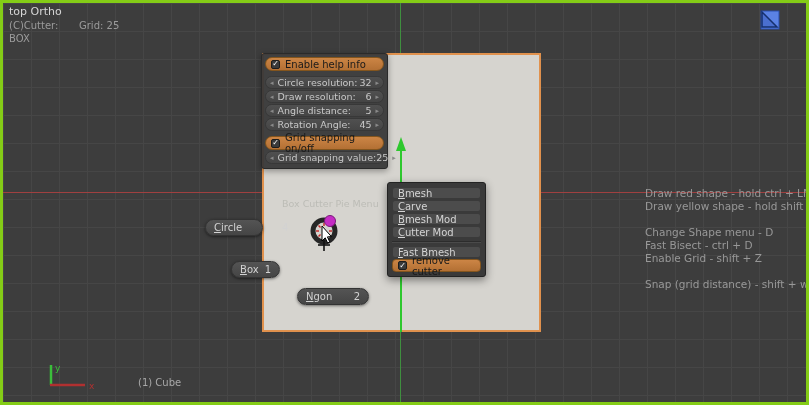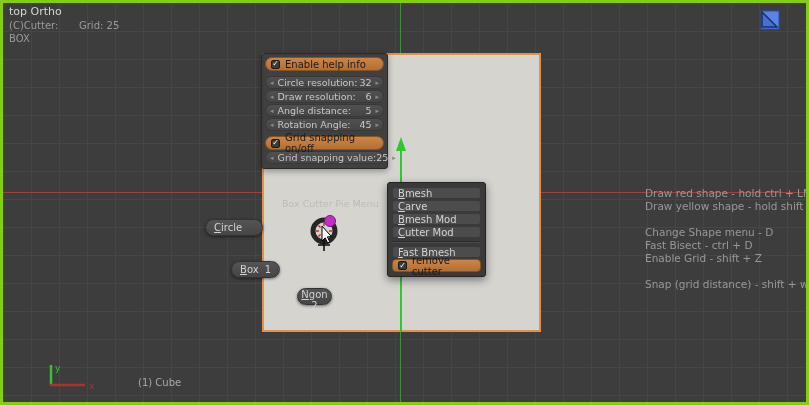--- a/index.html
+++ b/index.html
@@ -45,21 +45,21 @@
   .menu-divider{height:0;border-top:1px solid #2c2c2c;border-bottom:1px solid #4a4a4a;margin:3px 0;}
   .menu-toggle{height:13px;border-radius:4px;}
   .u{display:inline-block;}
   .u::first-letter{text-decoration:underline;}
   
   .pill{position:absolute;height:17px;border-radius:9px;display:flex;align-items:center;justify-content:space-between;
     padding:0 8px;background:linear-gradient(#545454,#454545);border:1px solid #333;color:#d2d2d2;font-size:10px;
     z-index:5;box-shadow:0 1px 3px rgba(0,0,0,.5);}
   .pill-circle{left:202px;top:216px;width:58px;gap:40px;}
   .pill-box{left:228px;top:258px;width:49px;}
-  .pill-ngon{left:294px;top:285px;width:35px;flex-direction:column;}
+  .pill-ngon{left:294px;top:285px;width:72px;}
   
   .cursor-wrap{position:absolute;left:300px;top:205px;z-index:6;}
   .corner-icon{position:absolute;left:757px;top:7px;z-index:6;}
   .axis-gizmo{position:absolute;left:38px;top:358px;z-index:6;}
   .object-label{position:absolute;left:135px;top:374px;z-index:6;color:#a8a8a8;font-size:10px;}
 </style>
 </head>
 <body>
 
 <div class="stage">

